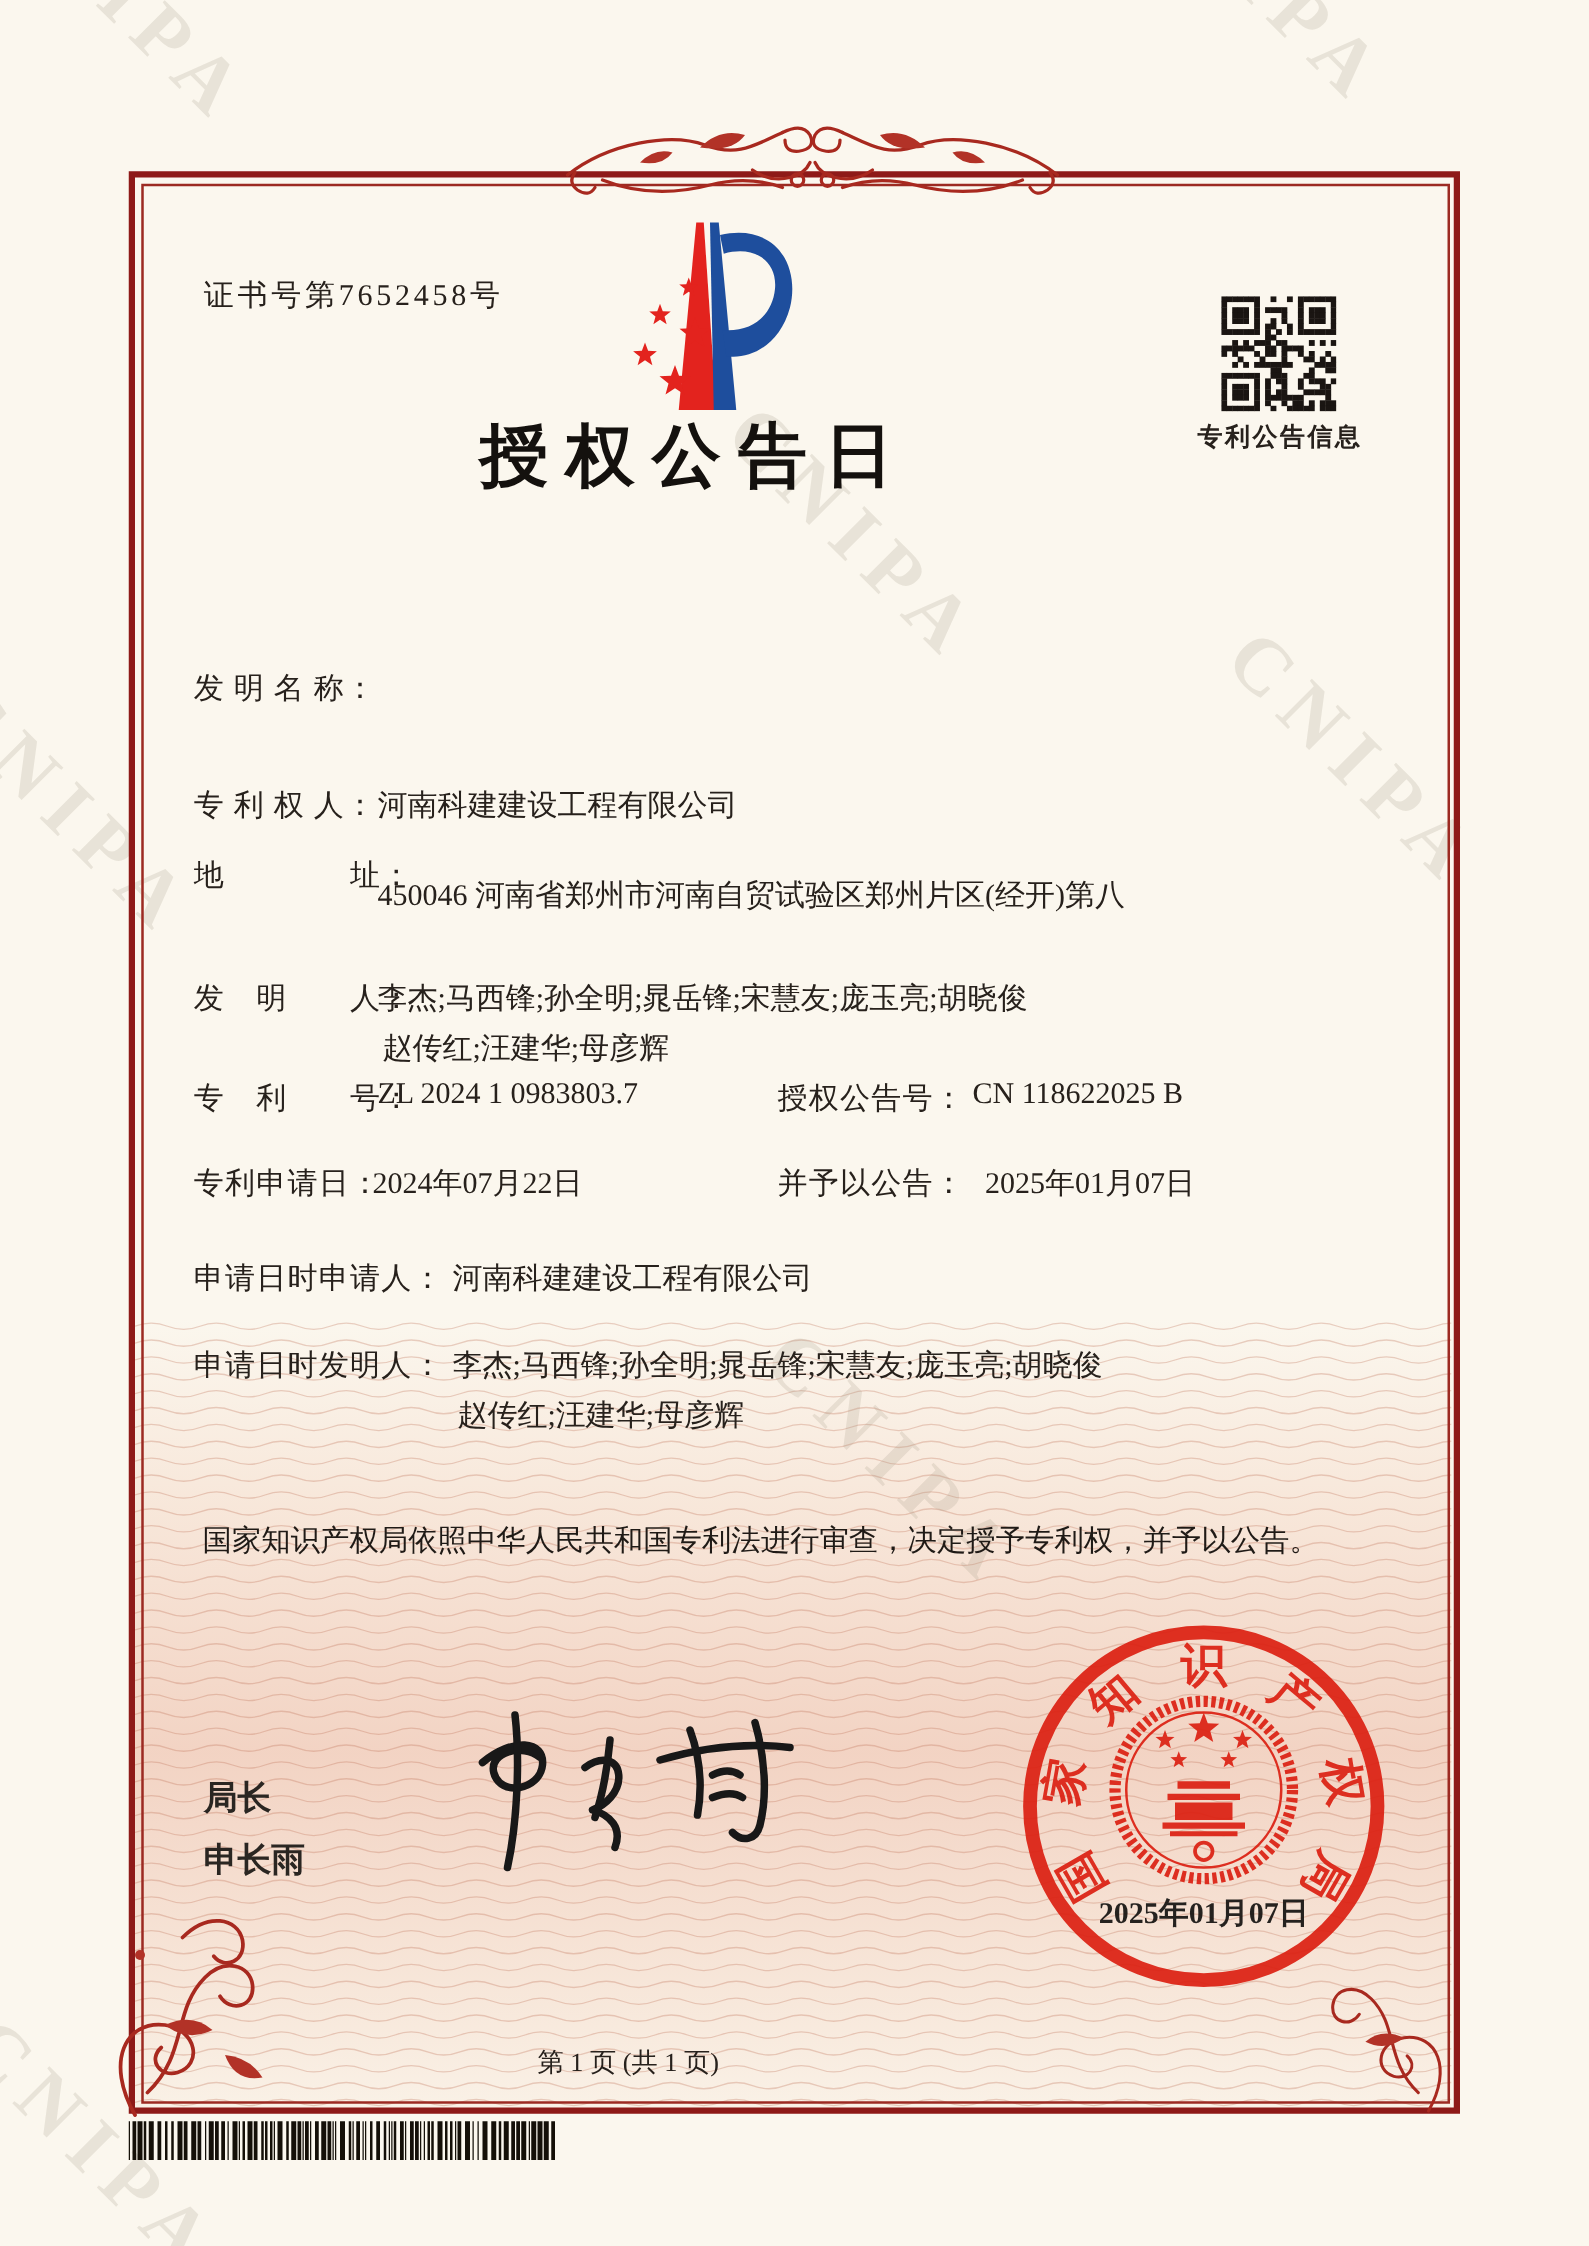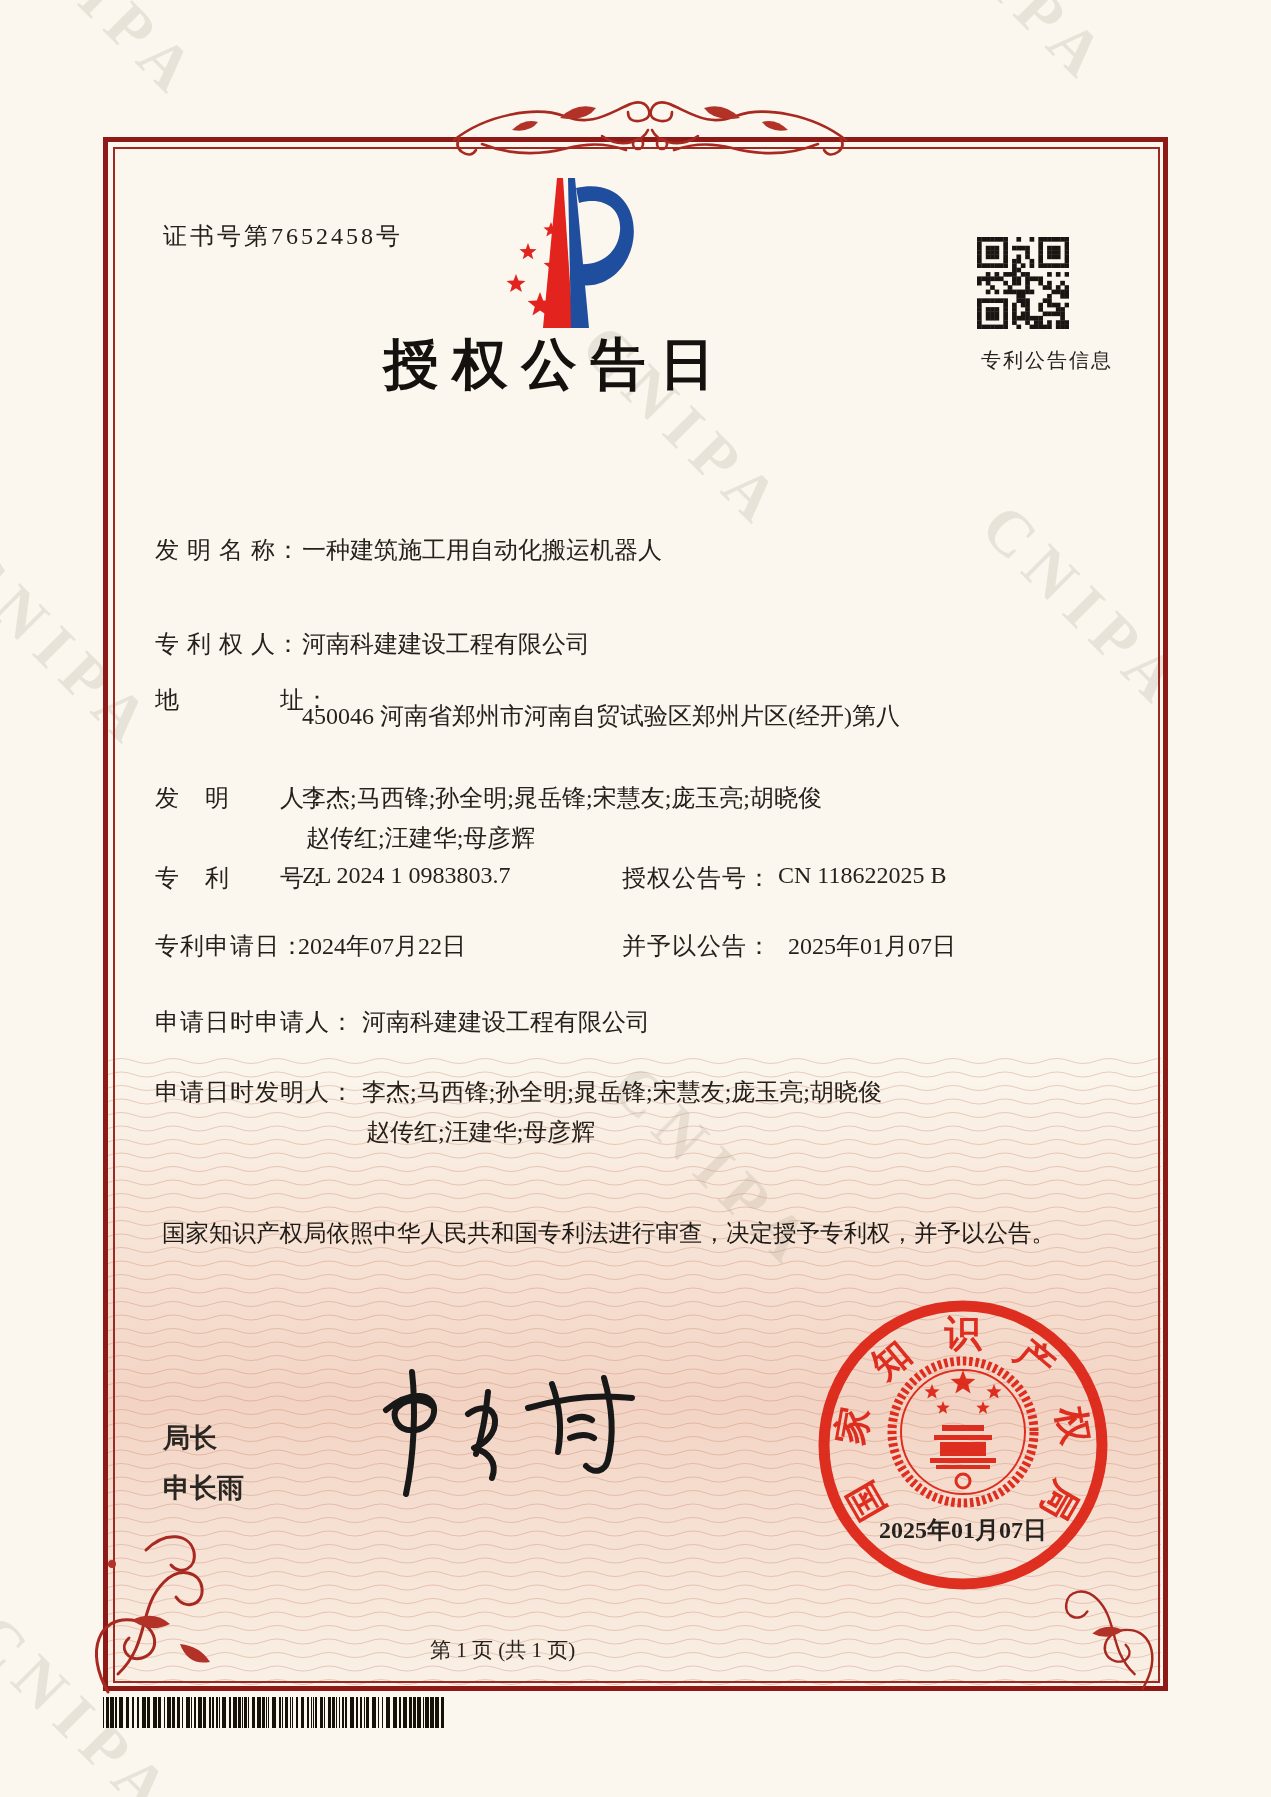--- a/index.html
+++ b/index.html
@@ -18,21 +18,21 @@
                border:5px solid #8e1a18;z-index:3;pointer-events:none;}
   #frame-inner{position:absolute;left:113px;top:147px;width:1043px;height:1532px;
                border:2px solid #9c2a22;z-index:3;pointer-events:none;}
   .orn{position:absolute;z-index:3;}
   
   .abs{position:absolute;z-index:2;white-space:pre;}
   #cert-no{left:163px;top:220px;font-size:24px;letter-spacing:3px;}
   #title{left:150px;top:328px;width:812px;text-align:center;font-size:55px;font-weight:bold;
          letter-spacing:14px;color:#14110e;}
   #qr{position:absolute;left:977px;top:237px;z-index:2;}
-  #qr-label{left:935px;top:347px;width:178px;text-align:right;font-size:20px;font-weight:normal;letter-spacing:2px;}
+  #qr-label{left:935px;top:336px;width:178px;text-align:center;font-size:20px;font-weight:bold;letter-spacing:2px;}
   .lbl{position:absolute;left:155px;font-size:24px;z-index:2;white-space:pre;letter-spacing:1px;}
   .val{position:absolute;font-size:24px;z-index:2;white-space:pre;}
   #legal{position:absolute;left:115px;top:1212px;width:1046px;font-size:23.5px;line-height:42px;
          text-indent:47px;z-index:2;color:#1f1a16;}
   #signer-title,#signer-name{position:absolute;left:163px;font-family:"Liberation Sans",sans-serif;
          font-weight:600;font-size:27px;color:#2a2622;z-index:2;}
   #signer-title{top:1420px;} #signer-name{top:1470px;}
   #signature{position:absolute;left:360px;top:1362px;z-index:2;}
   #seal{position:absolute;left:813px;top:1295px;z-index:4;}
   #footer-page{left:430px;top:1636px;width:250px;text-align:left;font-size:21px;z-index:2;}
@@ -382,21 +382,20 @@
       <rect x="70.10" y="87.62" width="4.680952380952381" height="4.680952380952381" fill="#1a1512"></rect>
       <rect x="78.86" y="87.62" width="4.680952380952381" height="4.680952380952381" fill="#1a1512"></rect>
       <rect x="83.24" y="87.62" width="4.680952380952381" height="4.680952380952381" fill="#1a1512"></rect>
       <rect x="87.62" y="87.62" width="4.680952380952381" height="4.680952380952381" fill="#1a1512"></rect>
     </svg>
   <div id="qr-label" class="abs">专利公告信息</div>
 
   <div id="title" class="abs">授权公告日</div>
 
   <div class="lbl" style="top:534px">发 明 名 称：</div>
-  <div class="val" style="left:302px;top:534px">一种建筑施工用自动化搬运机器人</div>
 
   <div class="lbl" style="top:628px">专 利 权 人：</div>
   <div class="val" style="left:302px;top:628px">河南科建建设工程有限公司</div>
 
   <div class="lbl" style="top:684px">地　　　　址：</div>
   <div class="val" style="left:302px;top:700px">450046 河南省郑州市河南自贸试验区郑州片区(经开)第八</div>
 
   <div class="lbl" style="top:782px">发　明　　人：</div>
   <div class="val" style="left:302px;top:782px">李杰;马西锋;孙全明;晁岳锋;宋慧友;庞玉亮;胡晓俊</div>
   <div class="val" style="left:306px;top:822px">赵传红;汪建华;母彦辉</div>

